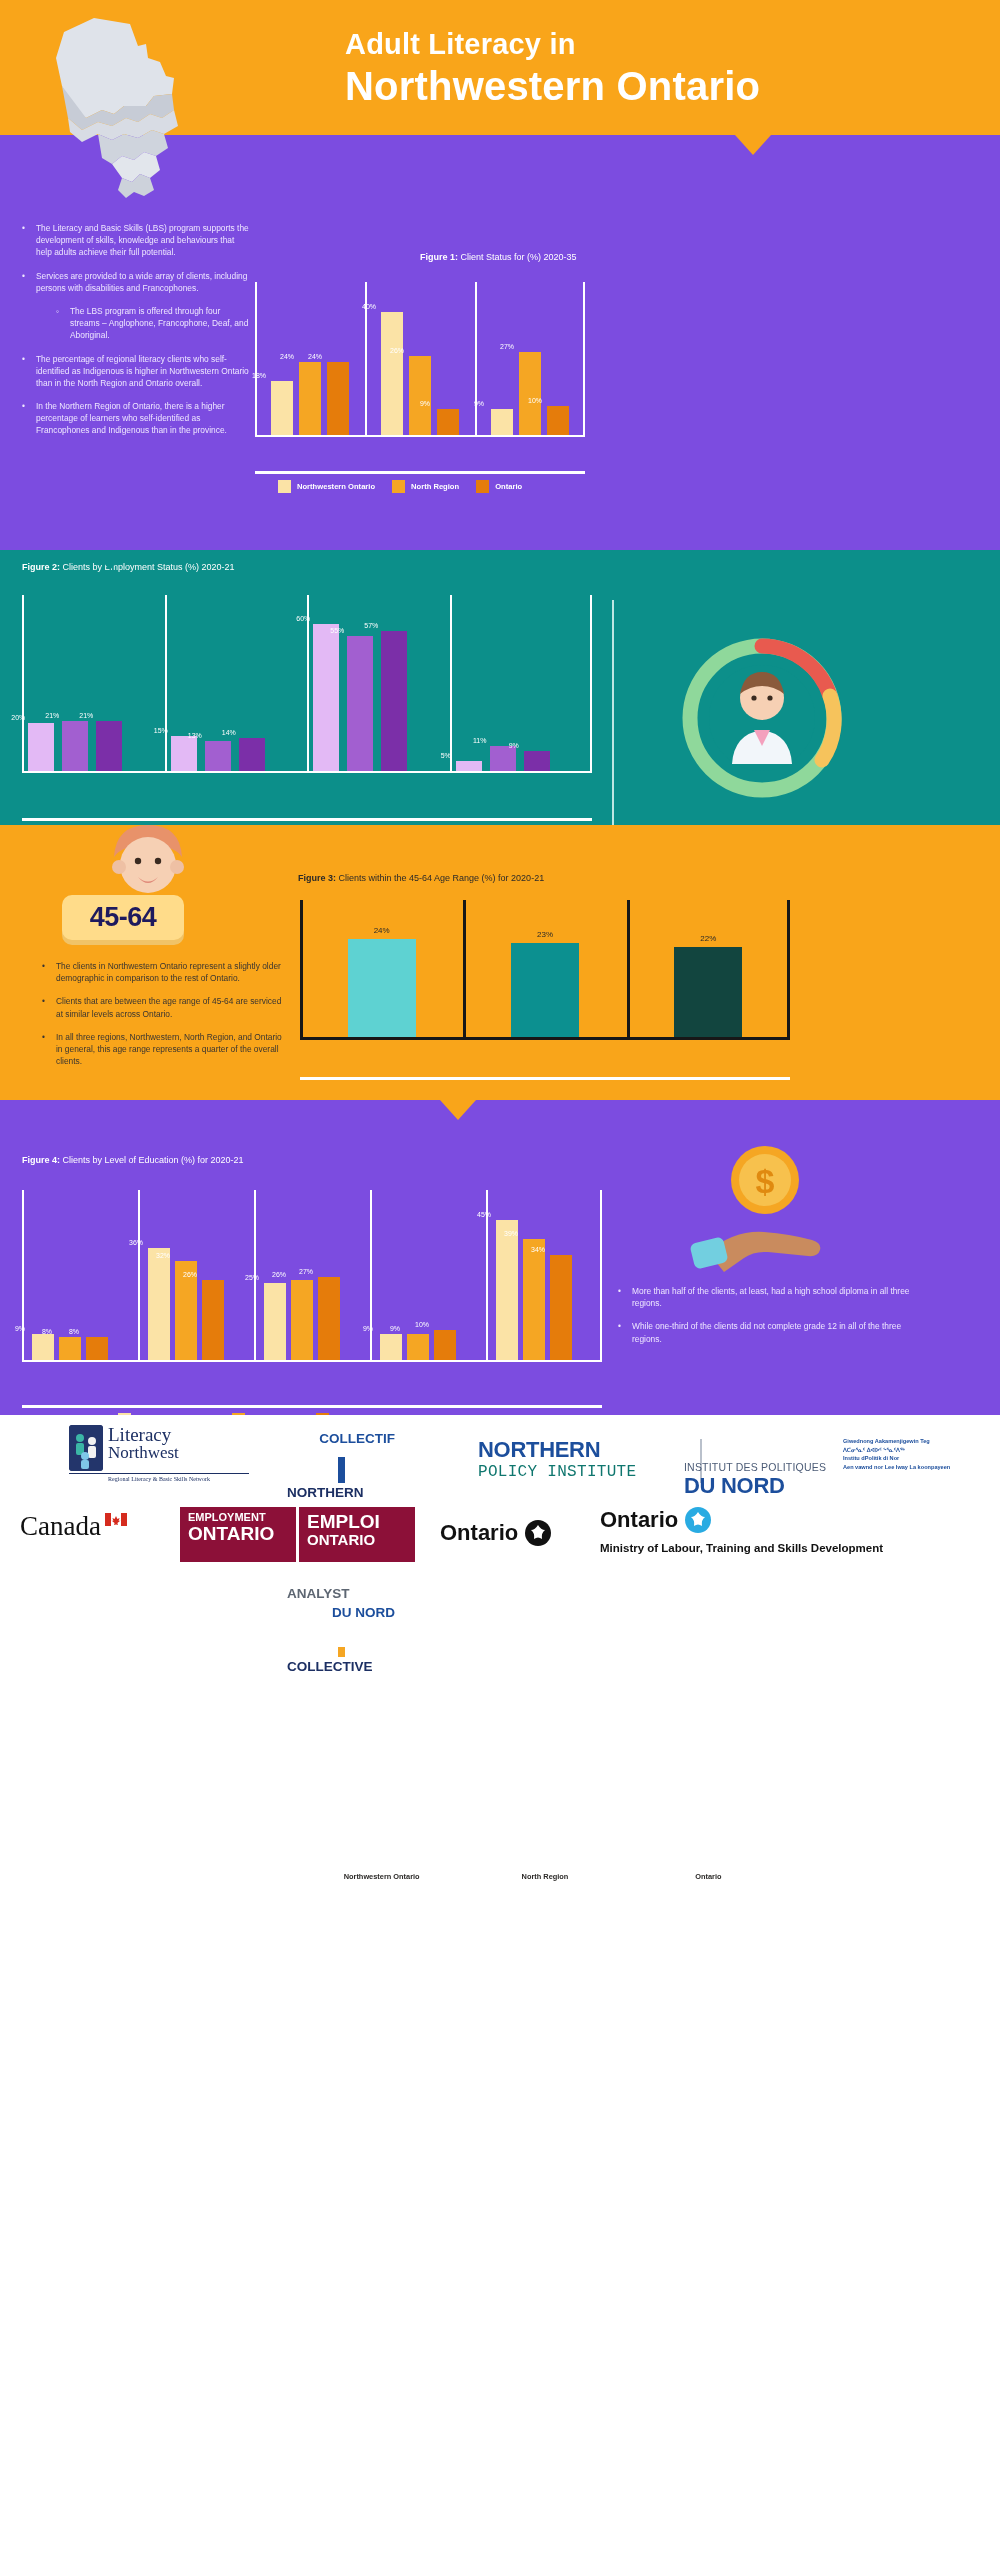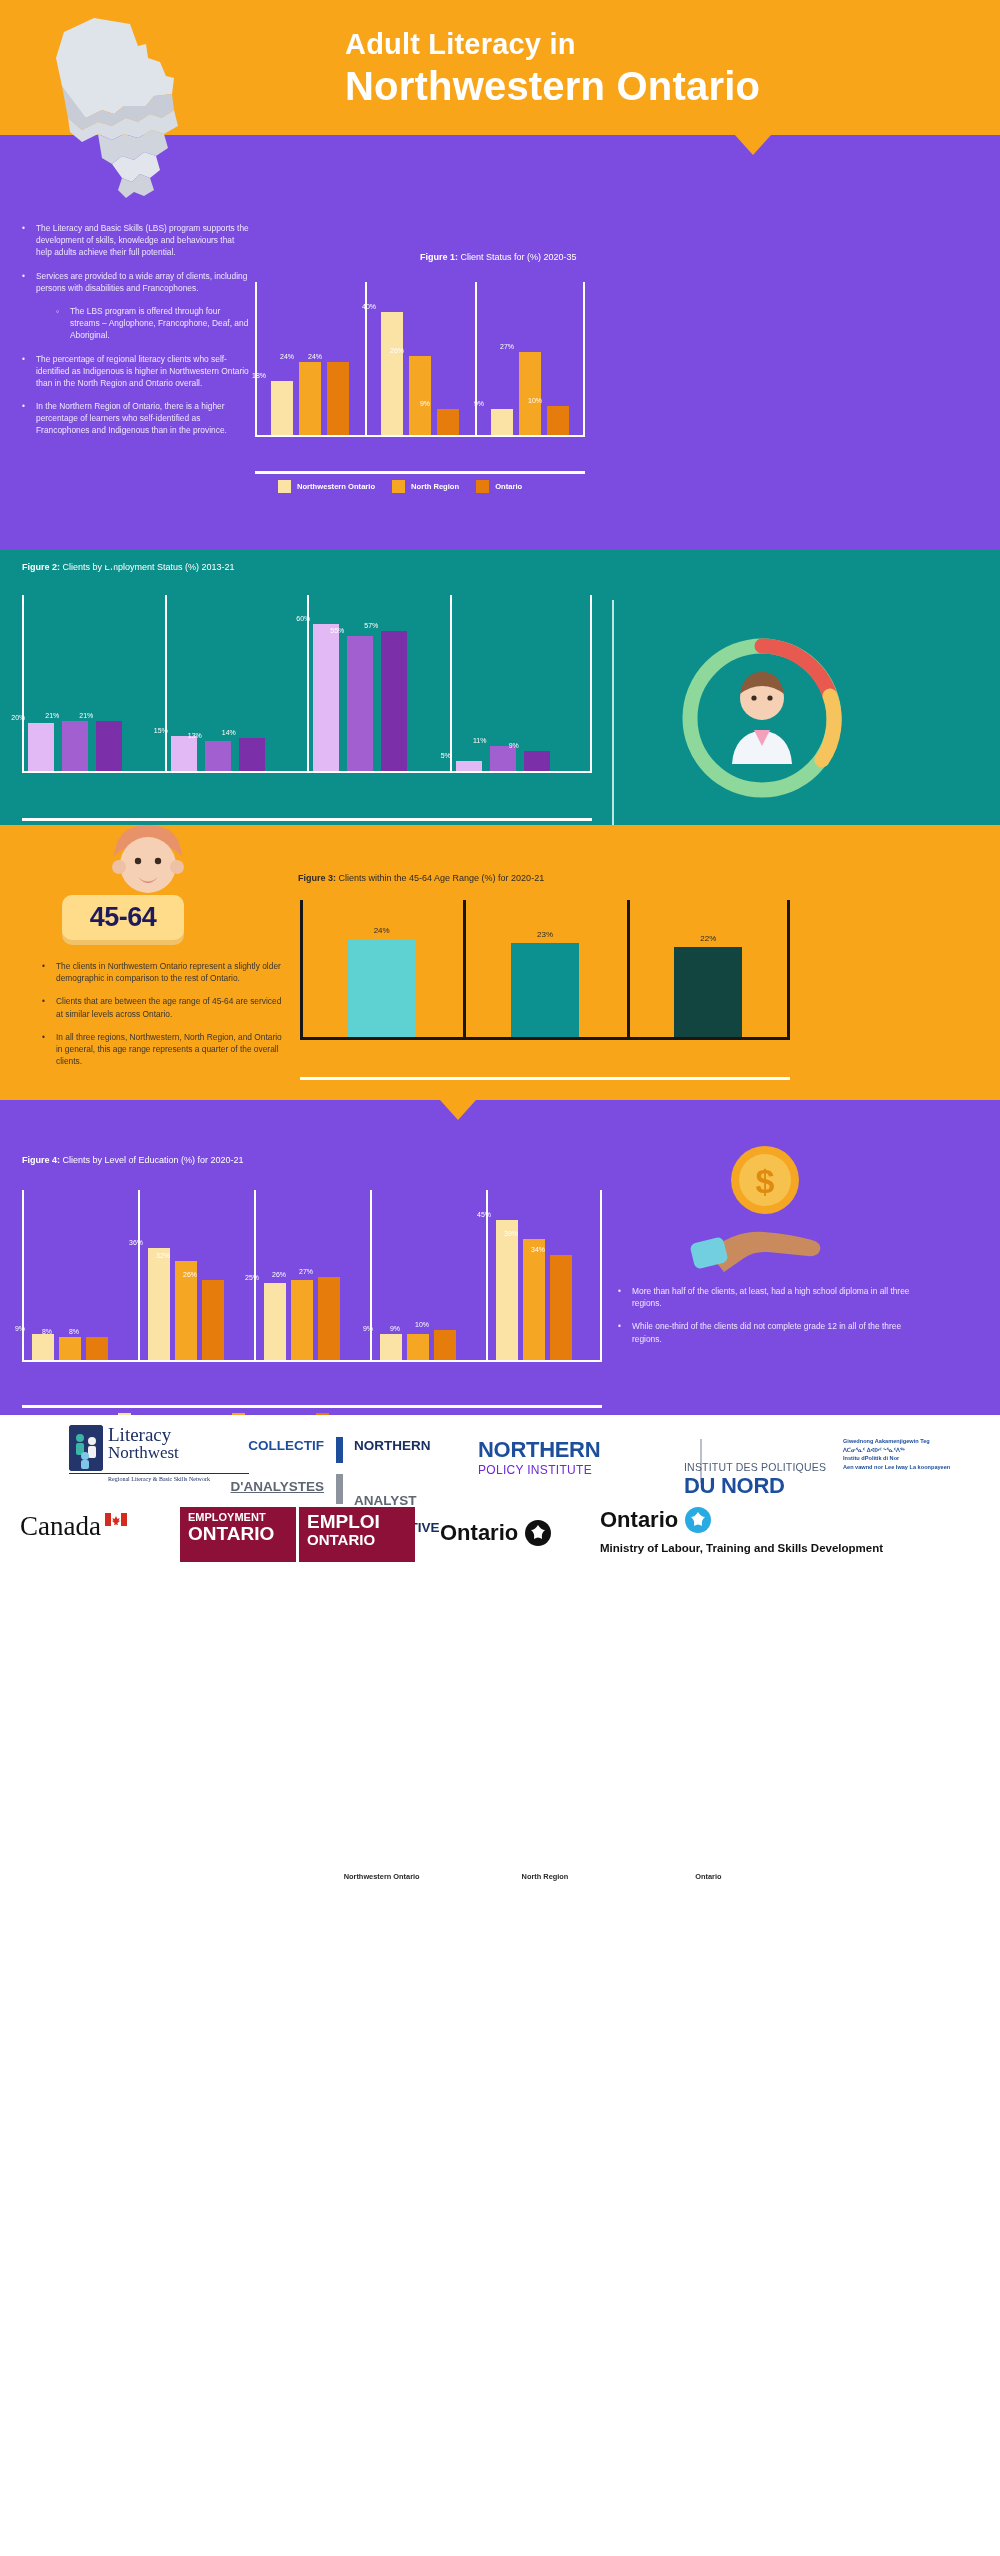--- a/index.html
+++ b/index.html
@@ -74,28 +74,28 @@
   .logo { position:absolute; }
   .ln-lit   { left:28px;  top:10px; width:180px;margin-left:41px; }
   .litbox { display:flex; align-items:flex-start; gap:5px; }
   .litpuzzle { width:34px; height:46px; background:#23356b; border-radius:3px; position:relative; flex:0 0 34px;}
   .littxt { font-family:"Liberation Serif", serif; line-height:1.0; }
   .littxt .l1 { font-size:19px; color:#1c2f63; }
   .littxt .l2 { font-size:17px; color:#1c2f63; }
   .litsub { font-size:6px; font-family:"Liberation Serif", serif; color:#1c2f63; border-top:1.5px solid #1c2f63; margin-top:2px; padding-top:2px; text-align:center;}
 
   .ln-collectif { left:216px; top:14px; width:250px; font-weight:bold; color:#1c4e9c; }
-  .cf-row { display:flex; align-items:center; font-size:13.5px; line-height:1.45; }
+  .cf-row { display:flex; align-items:center; font-size:13.5px; line-height:1.45;flex-direction:column; }
   .cf-left { text-align:right; width:108px; }
   .cf-right { text-align:left; width:108px; color:#1c2f63; }
   .cf-bars { display:flex; align-items:flex-end; height:34px; gap:2px; width:30px; justify-content:center;}
 
   .ln-npi { left:478px; top:22px; width:225px; }
   .npi1 { font-size:22px; font-weight:bold; color:#1c4e9c; letter-spacing:-.3px;}
-  .npi2 { font-size:12px; color:#6d28d9; letter-spacing:.3px;}
+  .npi2 { font-size:16px; color:#0f766e; letter-spacing:.3px;font-family:Liberation Mono, monospace;}
   .ln-idn { left:684px; top:22px; width:175px;margin-top:24px; }
   .idn1 { font-size:10.5px; color:#4b5b76; letter-spacing:.2px;}
   .idn2 { font-size:22px; font-weight:bold; color:#1c4e9c; letter-spacing:-.3px;}
   .ln-langs { left:843px; top:22px; width:155px; font-size:5.6px; color:#1c4e9c; line-height:1.55; font-weight:bold;}
 
   .ln-canada { left:20px; top:96px; }
   .cantxt { font-family:"Liberation Serif", serif; font-size:27px; color:#111; position:relative;}
   .canflag { position:absolute; right:-26px; top:2px; width:22px; height:13px; }
   .ln-eo { left:180px; top:92px; width:235px; height:55px; background:#8c1038; display:flex; color:#fff;}
   .eo-col { flex:1; padding:5px 8px; }
@@ -202,21 +202,21 @@
         </div>
         <div class="li">
           <span class="sw" style="background: rgb(229, 124, 11);"></span>
           <span>Ontario</span>
         </div>
       </div>
   </div>
 
   <div id="teal">
     <div class="figcap" style="position:absolute;left:22px;top:12px;color:#fff;">
-      <b>Figure 2:</b><span> Clients by Employment Status (%) 2013-21</span>
+      <b>Figure 2:</b><span> Clients by Employment Status (%) 2020-21</span>
     </div>
 
     <div class="chart" id="fig2" style="left:22px;top:45px;width:570px;height:200px;">
       <div class="plot" id="fig2-plot" style="height:178px;position:relative;">
           <div class="sep" style="left: 0px; background: rgb(255, 255, 255); height: 178px;"></div>
           <div style="position: absolute; bottom: 0px; width: 26px; height: 49.697px; background: rgb(227, 185, 245); left: 6.25px;"></div>
           <div class="vlab" style="position: absolute; left: -10.75px; bottom: 51.697px; width: 60px; text-align: center; color: rgb(255, 255, 255); font-size: 7px;">20%</div>
           <div style="position: absolute; bottom: 0px; width: 26px; height: 52.1818px; background: rgb(162, 95, 208); left: 40.25px;"></div>
           <div class="vlab" style="position: absolute; left: 23.25px; bottom: 54.1818px; width: 60px; text-align: center; color: rgb(255, 255, 255); font-size: 7px;">21%</div>
           <div style="position: absolute; bottom: 0px; width: 26px; height: 52.1818px; background: rgb(123, 47, 168); left: 74.25px;"></div>

